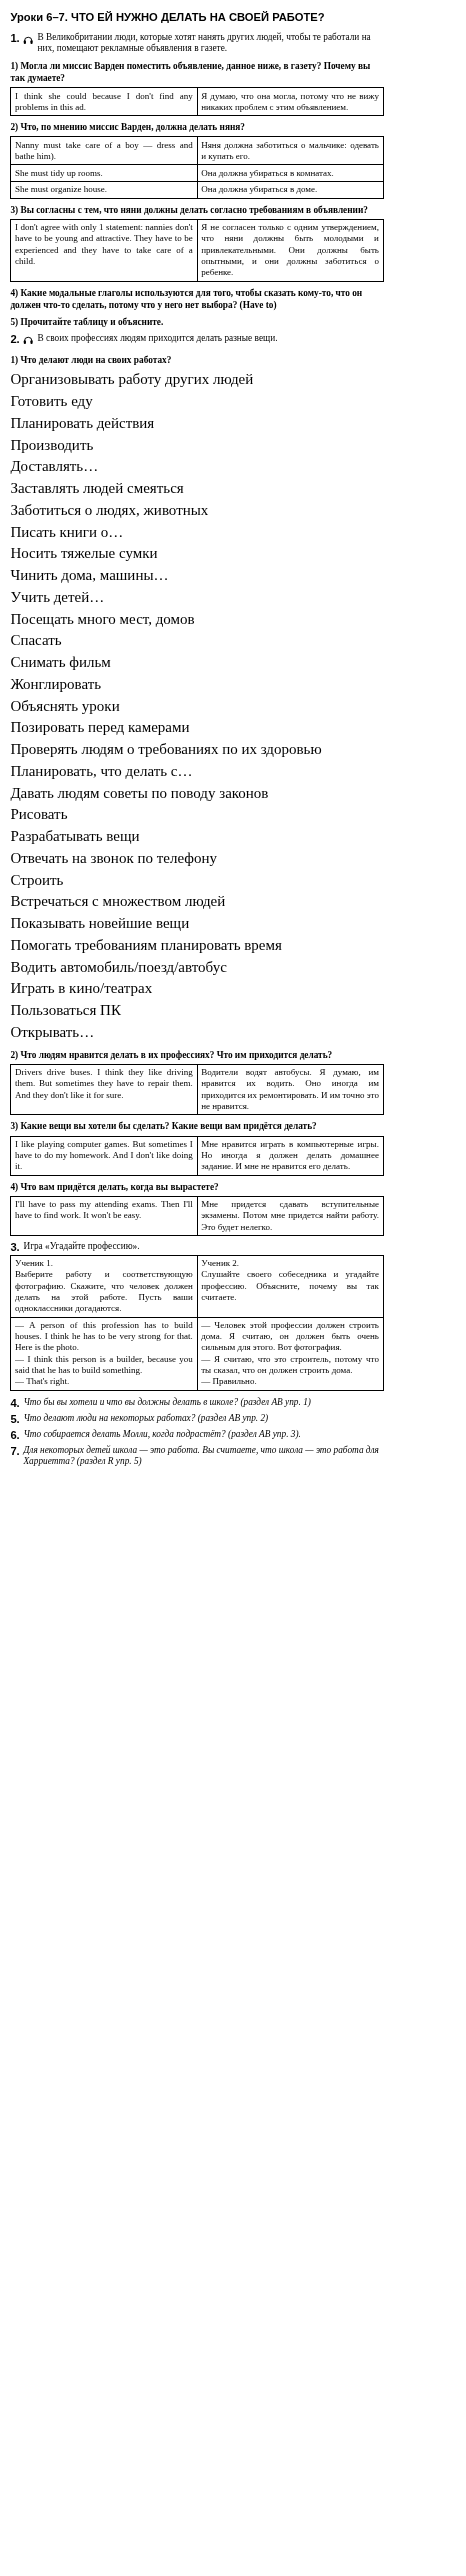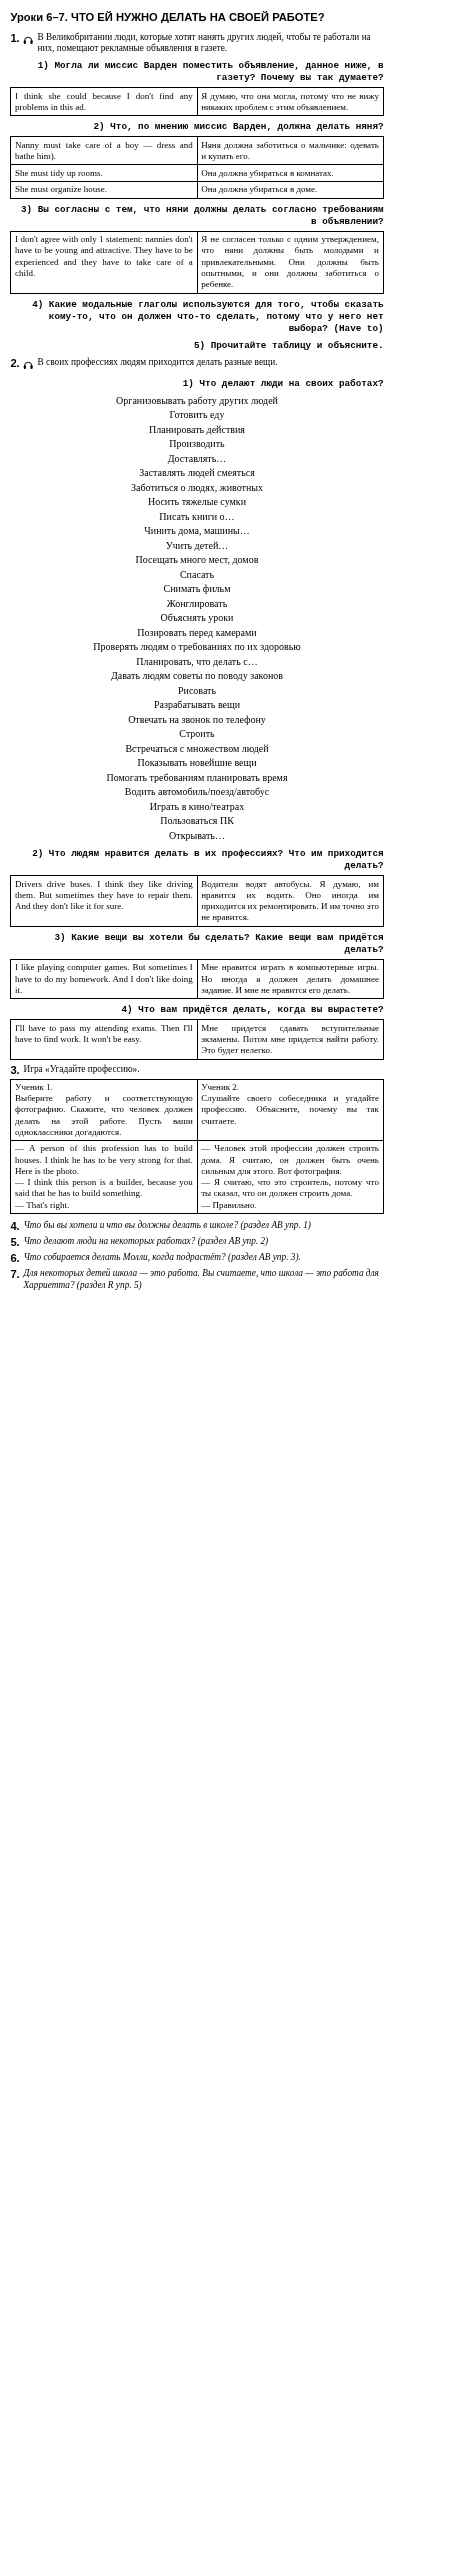--- a/index.html
+++ b/index.html
@@ -44,46 +44,44 @@
     flex: 0 0 auto;
     margin-top: 1.5px;
   }
   .task-intro {
     font-family: "Liberation Serif", serif;
     font-size: 9.3px;
     line-height: 1.25;
     flex: 1 1 auto;
   }
   .sub {
-    font-family: Liberation Mono, monospace;
+    font-family: Liberation Serif, serif;
     font-weight: bold;
     font-size: 9.3px;
     line-height: 1.3;
     margin: 5.2px 0 3px 0;
-    text-align: right;
   }
   table.box {
     border-collapse: collapse;
     width: 100%;
     margin: 2.2px 0 3px 0;
   }
   table.box td {
     border: 0.7px solid #000;
     vertical-align: top;
     padding: 2.2px 3.7px;
     font-size: 9px;
     line-height: 1.25;
     text-align: justify;
   }
   table.box td.half { width: 50%; }
   .list {
     margin: 1.5px 0 3px 0;
-    font-size: 10px;
+    font-size: 15px;
     line-height: 1.45;
-    text-align: center;
   }
   .list div { margin: 0; }
   .footer-items { margin-top: 6px; }
   .fitem {
     display: flex;
     align-items: flex-start;
     gap: 3.7px;
     margin-bottom: 3.7px;
   }
   .fitem .txt {
@@ -170,22 +168,22 @@
 
     <div class="sub">1) Что делают люди на своих работах?</div>
     <div class="list">
       <div>Организовывать работу других людей</div>
       <div>Готовить еду</div>
       <div>Планировать действия</div>
       <div>Производить</div>
       <div>Доставлять…</div>
       <div>Заставлять людей смеяться</div>
       <div>Заботиться о людях, животных</div>
+      <div>Писать книги о…</div>
       <div>Носить тяжелые сумки</div>
-      <div>Писать книги о…</div>
       <div>Чинить дома, машины…</div>
       <div>Учить детей…</div>
       <div>Посещать много мест, домов</div>
       <div>Спасать</div>
       <div>Снимать фильм</div>
       <div>Жонглировать</div>
       <div>Объяснять уроки</div>
       <div>Позировать перед камерами</div>
       <div>Проверять людям о требованиях по их здоровью</div>
       <div>Планировать, что делать с…</div>

